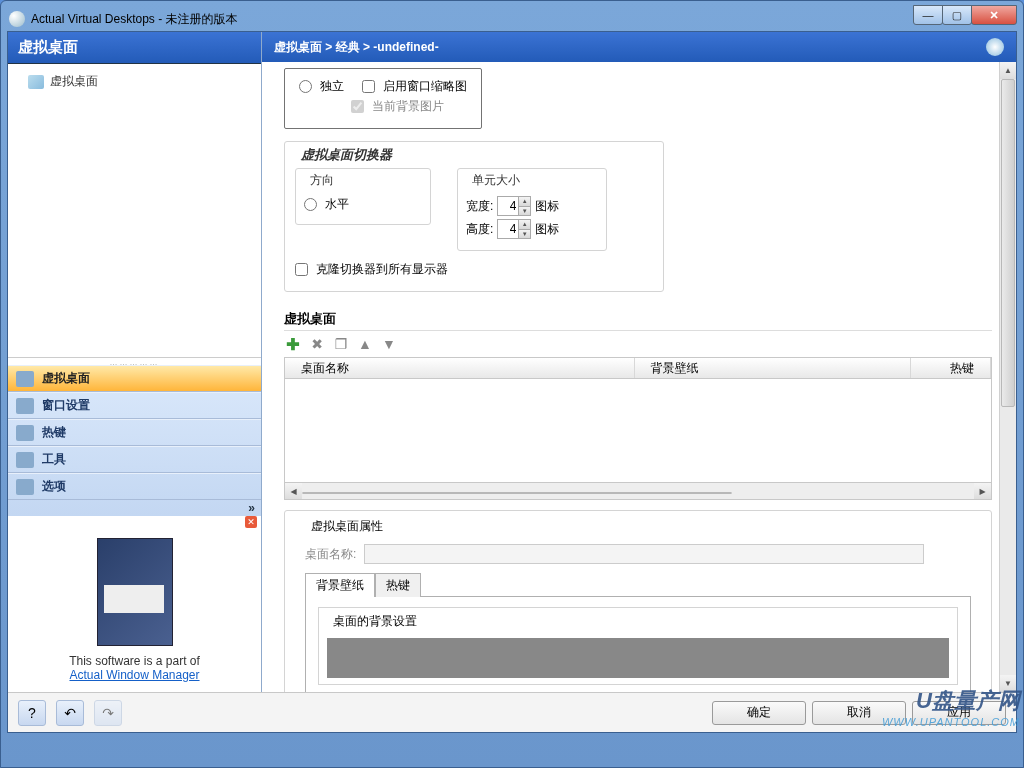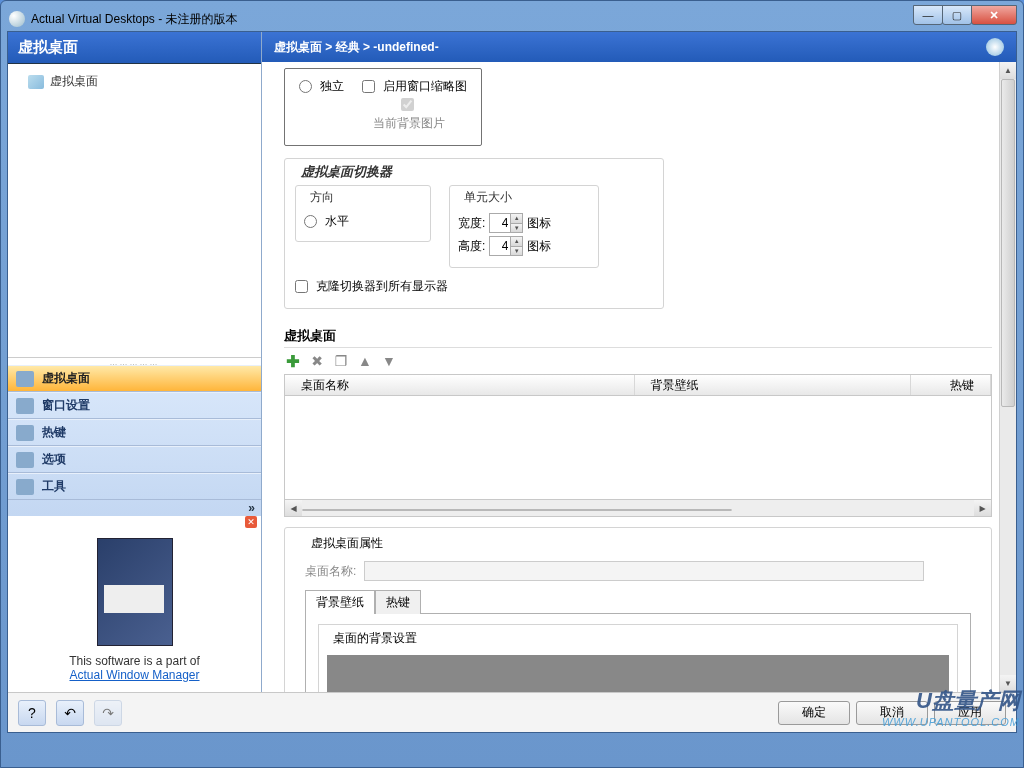--- a/index.html
+++ b/index.html
@@ -35,21 +35,21 @@
 .right-header { background: linear-gradient(180deg, #3b73d4, #235bb8); color: #fff; font-weight: bold; font-size: 15px; padding: 6px 12px; display: flex; align-items: center; }
 .right-header .hicon { margin-left: auto; width: 18px; height: 18px; background: radial-gradient(circle, #fff, #8bd); border-radius: 50%; }
 .content-scroll { flex: 1; background: #fff; position: relative; overflow: hidden; }
 .content-inner { padding: 6px 24px 6px 22px; position: absolute; inset: 0; }
 .topblock { border: 1px solid #737373; border-radius: 2px; padding: 6px 14px 10px; display: inline-block; vertical-align: top; }
 .row { display: flex; align-items: center; gap: 4px; margin: 3px 0; }
 input[type=checkbox], input[type=radio] { margin-right: 4px; }
 .fieldset { border: 1px solid #d4d4d4; border-radius: 3px; padding: 6px 10px 10px; margin-top: 12px; }
 .fieldset .legend { font-size: 12px; font-weight: normal; margin: -14px 0 4px 2px; background: #fff; display: inline-block; padding: 0 4px; color: #333; }
 .fieldset.big .legend { font-weight: bold; font-size: 13px; font-style: italic; }
-.switcher { display: flex; gap: 18px; align-items: flex-start; }
+.switcher { display: flex; gap: 26px; align-items: flex-start; }
 .subbox { border: 1px solid #d4d4d4; border-radius: 3px; padding: 4px 8px 8px; }
 .sublegend { margin: -12px 0 4px 2px; background: #fff; display: inline-block; padding: 0 4px; font-size: 12px; color: #333; }
 .spin { width: 34px; height: 20px; border: 1px solid #aaa; background: #fff; display: inline-flex; }
 .spin input { width: 20px; border: none; text-align: right; font-size: 12px; padding-right: 2px; }
 .spin .arrows { width: 12px; display: flex; flex-direction: column; }
 .spin .arrows div { flex: 1; background: linear-gradient(#f4f4f4,#d8d8d8); border-left: 1px solid #aaa; font-size: 6px; display: flex; align-items: center; justify-content: center; color: #555; }
 .spin .arrows div:first-child { border-bottom: 1px solid #aaa; }
 .desks-group { margin-top: 18px; }
 .desks-legend { font-weight: bold; font-size: 13px; }
 .toolbar-icons { display: flex; gap: 6px; margin: 4px 0; }
@@ -73,21 +73,21 @@
 .bg-group { border: 1px solid #d4d4d4; padding: 6px 8px; }
 .bg-legend { margin: -14px 0 4px 2px; background: #fff; display: inline-block; padding: 0 4px; font-size: 12px; }
 .bg-img { height: 40px; background: #888; margin-top: 4px; }
 .vscroll { position: absolute; right: 0; top: 0; width: 17px; bottom: 0; background: #eaeaea; border-left: 1px solid #d0d0d0; display: flex; flex-direction: column; }
 .vscroll .varrow { height: 17px; background: linear-gradient(#f4f4f4,#ddd); display: flex; align-items: center; justify-content: center; font-size: 8px; color: #555; }
 .vscroll .vtrack { flex: 1; position: relative; }
 .vscroll .vthumb { position: absolute; left: 1px; right: 1px; top: 0; height: 55%; background: linear-gradient(90deg, #eaeaea,#cfcfcf); border: 1px solid #b8b8b8; border-radius: 2px; }
 .bottom-bar { height: 40px; border-top: 1px solid #c8c8c8; background: #f4f4f4; display: flex; align-items: center; padding: 0 10px; }
 .bottom-bar .bicon { width: 28px; height: 26px; margin-right: 10px; background: linear-gradient(#e8f0fb,#c8d8f0); border: 1px solid #a8bbd8; border-radius: 3px; display: flex; align-items: center; justify-content: center; font-size: 14px; }
 .bottom-bar .spacer { flex: 1; }
-.btn { width: 72px; height: 24px; background: linear-gradient(#fafafa,#e4e4e4); border: 1px solid #9a9a9a; border-radius: 3px; margin-left: 6px; font-size: 12px; }
+.btn { width: 94px; height: 24px; background: linear-gradient(#fafafa,#e4e4e4); border: 1px solid #9a9a9a; border-radius: 3px; margin-left: 6px; font-size: 12px; }
 .watermark { position: absolute; right: 4px; bottom: 40px; font-size: 13px; color: #6a8; opacity: .9; pointer-events: none; text-align: right; font-style: italic; }
 .watermark .big { font-size: 22px; color: #358; font-weight: bold; }
 .watermark .url { color: #4aa0d8; font-size: 11px; letter-spacing: 1px; }
 </style>
 </head>
 <body>
 
 <div class="window-frame">
   <div class="titlebar">
     <div class="app-icon"></div>
@@ -120,25 +120,25 @@
           <div class="nav-item">
               <span class="nicon"></span>
               <span>窗口设置</span>
             </div>
           <div class="nav-item">
               <span class="nicon"></span>
               <span>热键</span>
             </div>
           <div class="nav-item">
               <span class="nicon"></span>
+              <span>工具</span>
+            </div>
+          <div class="nav-item">
+              <span class="nicon"></span>
               <span>选项</span>
-            </div>
-          <div class="nav-item">
-              <span class="nicon"></span>
-              <span>工具</span>
             </div>
           <div class="chevron-row">»</div>
         </div>
         <div class="promo-bar">
             <div class="close-x">✕</div>
           </div>
         <div class="promo">
           <div class="promo-box"></div>
           <div class="promo-text">This software is a part of</div>
           <a href="#" class="promo-link">Actual Window Manager</a>
@@ -149,21 +149,21 @@
         <div class="right-header">
           <span>虚拟桌面 &gt; 经典 &gt; -undefined-</span>
           <span class="hicon"></span>
         </div>
         <div class="content-scroll">
           <div class="content-inner">
 
             <div class="topblock">
               <div class="row"><input type="radio" style=""><span>独立</span>
                 &nbsp;&nbsp;&nbsp;<input type="checkbox" style=""><span>启用窗口缩略图</span></div>
-              <div class="row" style="margin-left:52px; color:#888;flex-direction:column;">
+              <div class="row" style="margin-left:52px; color:#888;">
                   <input type="checkbox" checked="" disabled="" style="">
                   <span>当前背景图片</span>
                 </div>
             </div>
 
             <div class="fieldset big" style="width:380px;">
               <span class="legend">虚拟桌面切换器</span>
               <div class="switcher">
                 <div class="subbox" style="width:136px;">
                   <span class="sublegend">方向</span>

